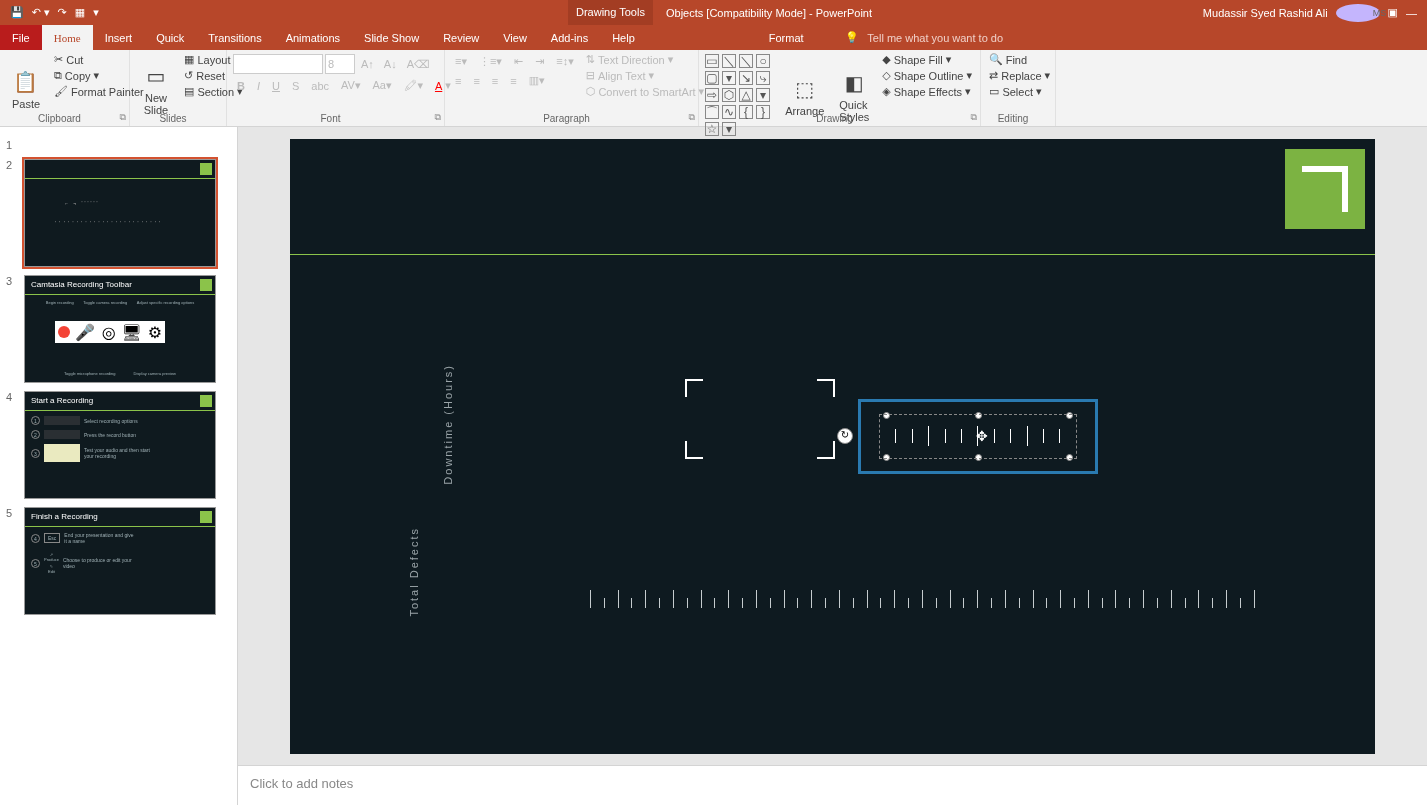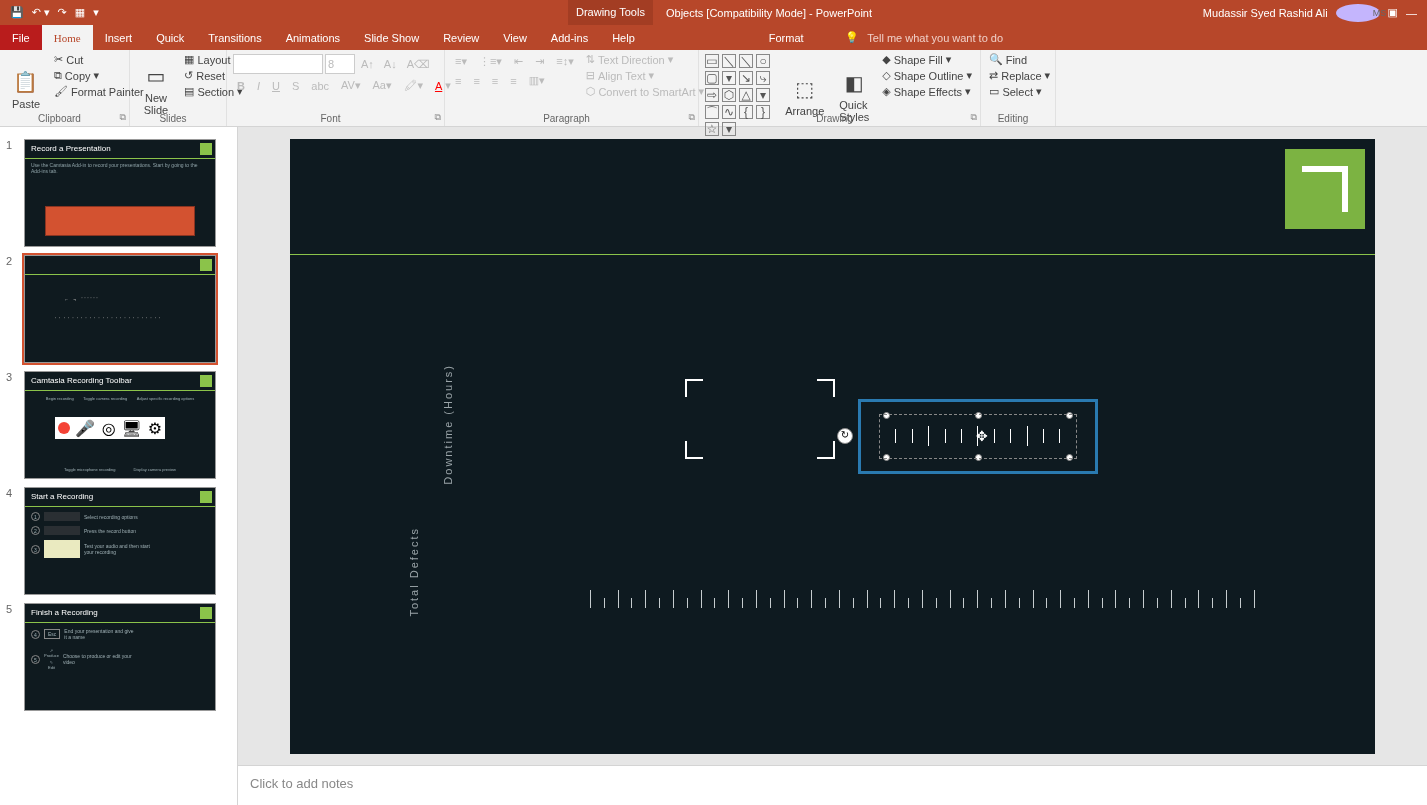--- a/index.html
+++ b/index.html
@@ -272,27 +272,20 @@
       </div>
     </div>
     <div class="ribbon-group-label">Editing</div>
   </div>
 </div>
 
 <div class="workspace">
   <div class="slide-panel">
     <div class="thumb-row">
       <div class="thumb-num">1</div>
-      <div class="thumb">
-        <div class="thumb-title">Record a Presentation</div>
-        <div class="thumb-logo"></div>
-        <div class="thumb-hr"></div>
-        <div style="position:absolute;top:22px;left:6px;right:6px;color:#8fa3a8;font-size:5px;line-height:1.2">Use the Camtasia Add-in to record your presentations. Start by going to the Add-ins tab.</div>
-        <div style="position:absolute;bottom:10px;left:20px;right:20px;height:30px;background:#d35230;border:1px solid #8a3421"></div>
-      </div>
     </div>
     <div class="thumb-row">
       <div class="thumb-num">2</div>
       <div class="thumb selected">
         <div class="thumb-logo"></div>
         <div class="thumb-hr"></div>
         <div style="position:absolute;top:40px;left:40px;color:#aaa;font-size:5px;letter-spacing:2px">⌐ ¬ ''''''</div>
         <div style="position:absolute;top:60px;left:30px;right:20px;color:#aaa;font-size:5px;letter-spacing:1px">' ' ' ' ' ' ' ' ' ' ' ' ' ' ' ' ' ' ' ' ' ' ' ' '</div>
       </div>
     </div>

